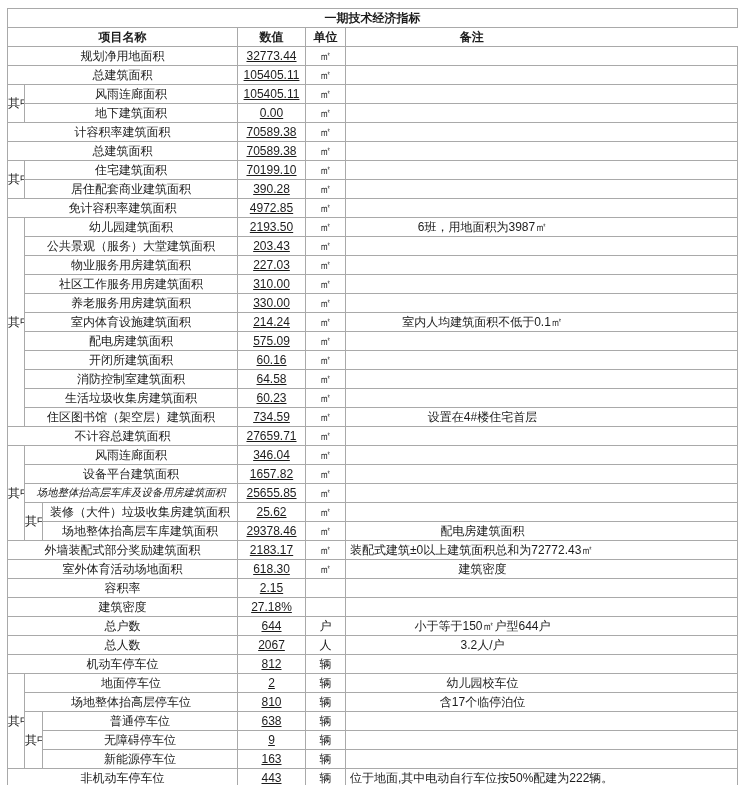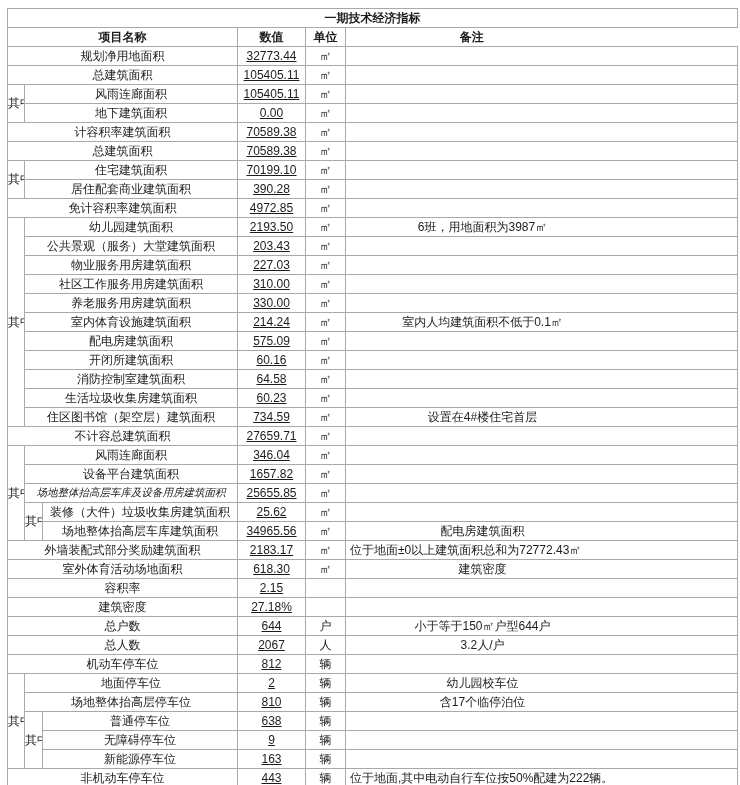--- a/index.html
+++ b/index.html
@@ -198,29 +198,29 @@
         </tr>
         <tr>
           <td class="grp" rowspan="2">其中</td>
           <td class="name" colspan="1">装修（大件）垃圾收集房建筑面积</td>
           <td class="val">25.62</td>
           <td class="unit">㎡</td>
           <td class="remark rc"></td>
         </tr>
         <tr>
           <td class="name" colspan="1">场地整体抬高层车库建筑面积</td>
-          <td class="val">34965.56</td>
+          <td class="val">29378.46</td>
           <td class="unit">㎡</td>
           <td class="remark rc">配电房建筑面积</td>
         </tr>
         <tr>
           <td class="name" colspan="3">外墙装配式部分奖励建筑面积</td>
           <td class="val">2183.17</td>
           <td class="unit">㎡</td>
-          <td class="remark rl">位于地面±0以上建筑面积总和为72772.43㎡</td>
+          <td class="remark rl">装配式建筑±0以上建筑面积总和为72772.43㎡</td>
         </tr>
         <tr>
           <td class="name" colspan="3">室外体育活动场地面积</td>
           <td class="val">618.30</td>
           <td class="unit">㎡</td>
           <td class="remark rc">建筑密度</td>
         </tr>
         <tr>
           <td class="name" colspan="3">容积率</td>
           <td class="val">2.15</td>

